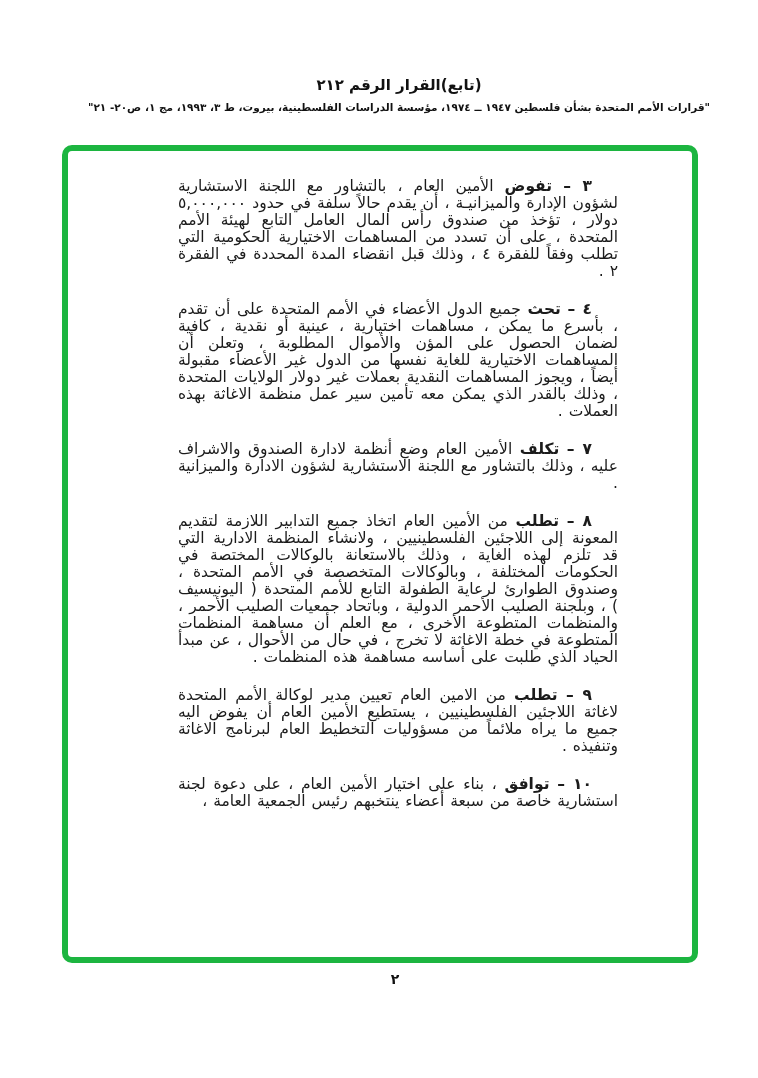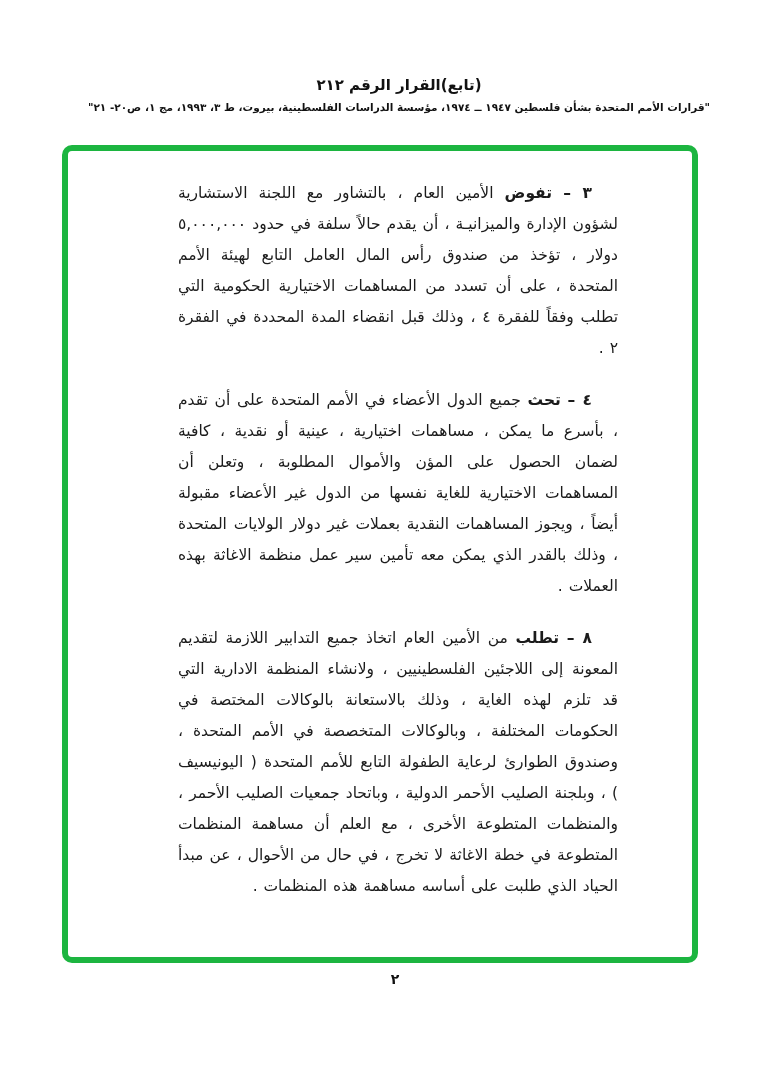--- a/index.html
+++ b/index.html
@@ -49,21 +49,21 @@
     background: #ffffff;
   }
   .text-col {
     width: 440px;
     margin: 27px 74px 0 auto;
     direction: rtl;
   }
   .para {
     margin: 0;
     font-size: 15.5px;
-    line-height: 31px;
+    line-height: 17px;
     text-align: justify;
     text-indent: 26px;
     word-spacing: 1px;
   }
   .para + .para { margin-top: 21px; }
   .para:first-child { margin-bottom: 10px; }
   .pnum, .pkey { font-weight: bold; }
   .page-num {
     position: absolute;
     top: 971px;
@@ -95,27 +95,42 @@
       </p>
 
       <p class="para">
         <span class="pnum">٤ –</span>
         <span class="pkey">تحث</span>
         <span class="ptext">جميع الدول الأعضاء في الأمم المتحدة على أن تقدم ، بأسرع ما يمكن ، مساهمات اختيارية ، عينية أو نقدية ، كافية لضمان الحصول على المؤن والأموال المطلوبة ، وتعلن أن المساهمات الاختيارية للغاية نفسها من الدول غير الأعضاء مقبولة أيضاً ، ويجوز المساهمات النقدية بعملات غير دولار الولايات المتحدة ، وذلك بالقدر الذي يمكن معه تأمين سير عمل منظمة الاغاثة بهذه العملات .</span>
       </p>
 
 
 
+      <p class="para">
+        <span class="pnum">٧ –</span>
+        <span class="pkey">تكلف</span>
+        <span class="ptext">الأمين العام وضع أنظمة لادارة الصندوق والاشراف عليه ، وذلك بالتشاور مع اللجنة الاستشارية لشؤون الادارة والميزانية .</span>
+      </p>
 
       <p class="para">
         <span class="pnum">٨ –</span>
         <span class="pkey">تطلب</span>
         <span class="ptext">من الأمين العام اتخاذ جميع التدابير اللازمة لتقديم المعونة إلى اللاجئين الفلسطينيين ، ولانشاء المنظمة الادارية التي قد تلزم لهذه الغاية ، وذلك بالاستعانة بالوكالات المختصة في الحكومات المختلفة ، وبالوكالات المتخصصة في الأمم المتحدة ، وصندوق الطوارئ لرعاية الطفولة التابع للأمم المتحدة ( اليونيسيف ) ، وبلجنة الصليب الأحمر الدولية ، وباتحاد جمعيات الصليب الأحمر ، والمنظمات المتطوعة الأخرى ، مع العلم أن مساهمة المنظمات المتطوعة في خطة الاغاثة لا تخرج ، في حال من الأحوال ، عن مبدأ الحياد الذي طلبت على أساسه مساهمة هذه المنظمات .</span>
       </p>
 
+      <p class="para">
+        <span class="pnum">٩ –</span>
+        <span class="pkey">تطلب</span>
+        <span class="ptext">من الامين العام تعيين مدير لوكالة الأمم المتحدة لاغاثة اللاجئين الفلسطينيين ، يستطيع الأمين العام أن يفوض اليه جميع ما يراه ملائماً من مسؤوليات التخطيط العام لبرنامج الاغاثة وتنفيذه .</span>
+      </p>
 
+      <p class="para">
+        <span class="pnum">١٠ –</span>
+        <span class="pkey">توافق</span>
+        <span class="ptext">، بناء على اختيار الأمين العام ، على دعوة لجنة استشارية خاصة من سبعة أعضاء ينتخبهم رئيس الجمعية العامة ،</span>
+      </p>
 
     </div>
   </div>
 
   <div class="page-num">٢</div>
 
 </div>
 
 </body></html>

